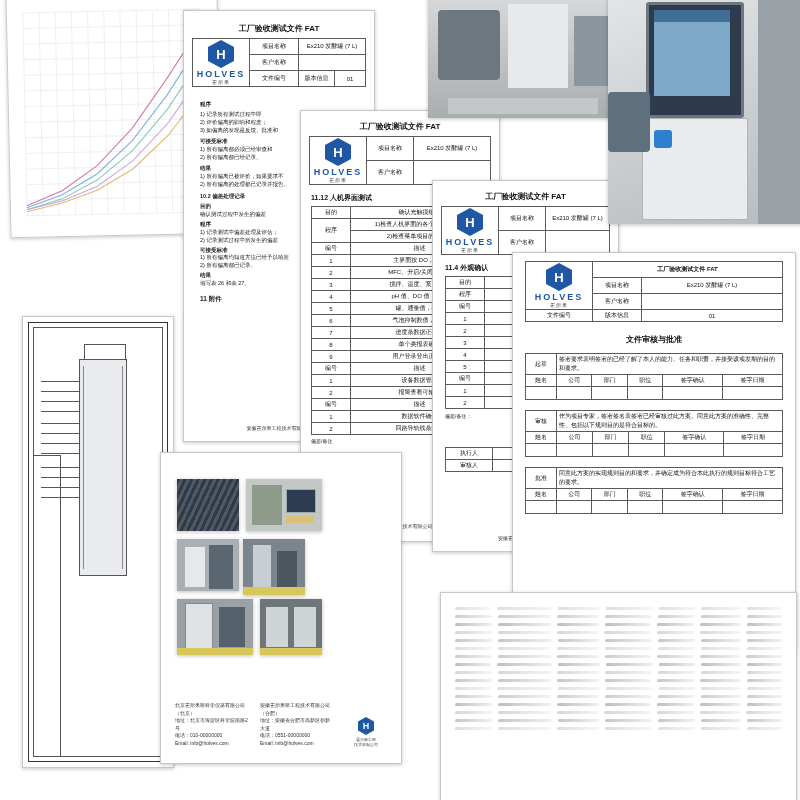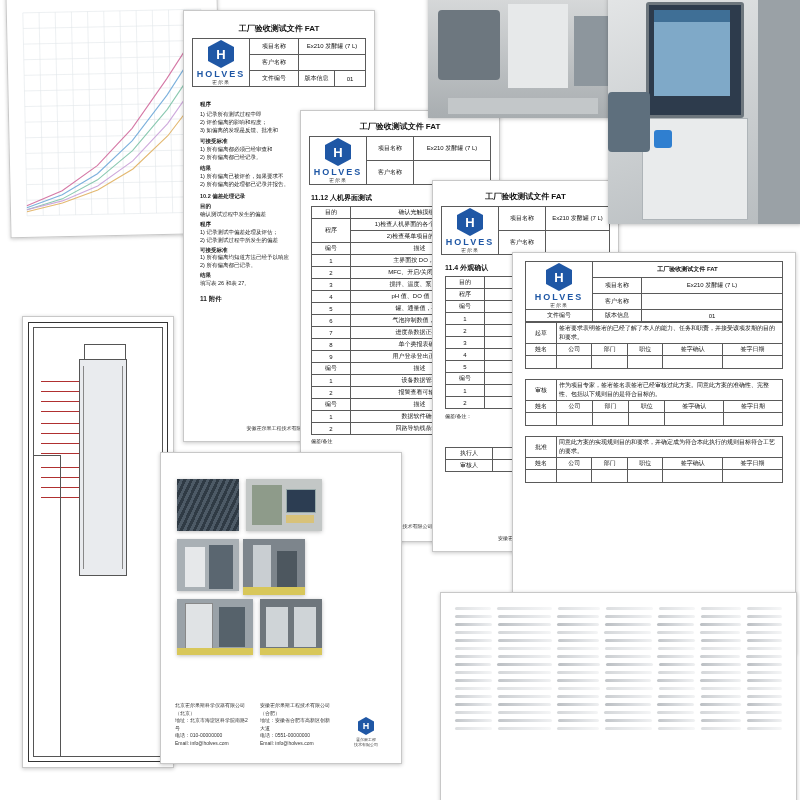--- a/index.html
+++ b/index.html
@@ -410,20 +410,21 @@
         <td colspan="2"></td>
       </tr>
       <tr>
         <td>文件编号</td>
         <td>版本信息</td>
         <td colspan="2">01</td>
       </tr>
     </tbody>
       </table>
 
+    <div style="text-align:center;font-size:8px;font-weight:bold;margin:12px 0 8px 0;">文件审核与批准</div>
 
     <table class="doc" style="margin-bottom:10px;">
       <tbody>
           <tr>
         <td style="width:26px;">起草</td>
         <td colspan="5" style="text-align:left;line-height:1.5;">签署要求表明签署的已经了解了本人的能力、任务和职责，并接受该项发期的目的和要求。</td>
       </tr>
       <tr>
         <td>姓名</td>
         <td>公司</td>

